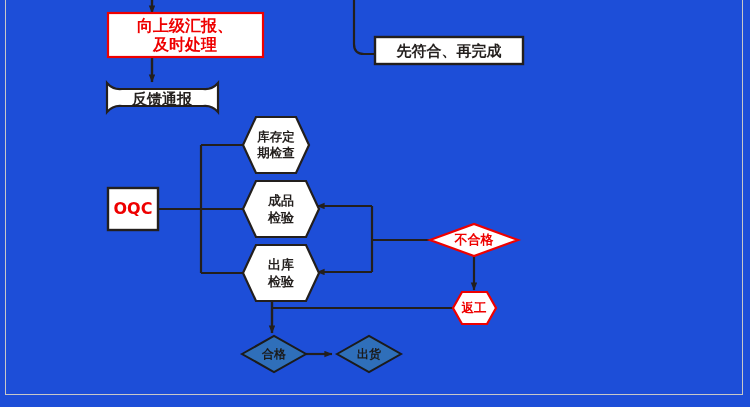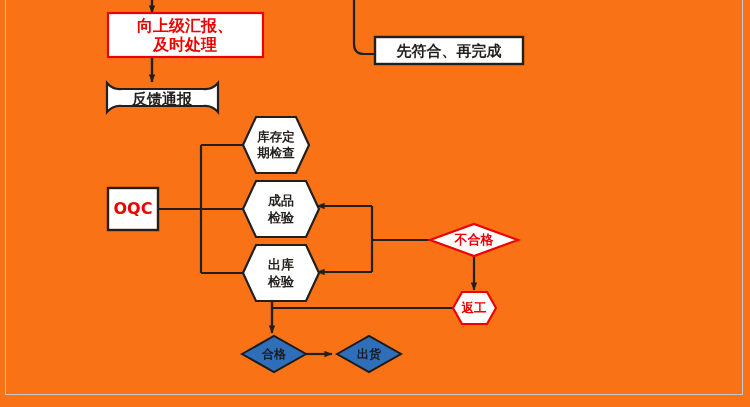--- a/index.html
+++ b/index.html
@@ -10,21 +10,21 @@
   body {
     width: 750px;
     height: 407px;
     font-family: "DejaVu Sans", "Liberation Sans", sans-serif;
     overflow: hidden;
   }
   #canvas {
     position: relative;
     width: 750px;
     height: 407px;
-    background: #f97316;
+    background: #1d4ed8;
   }
   #page-frame {
     position: absolute;
     left: 5px;
     top: 0px;
     width: 738px;
     height: 395px;
     border-left: 1px solid #c8c8c8;
     border-right: 1px solid #c8c8c8;
     border-bottom: 1px solid #c8c8c8;

